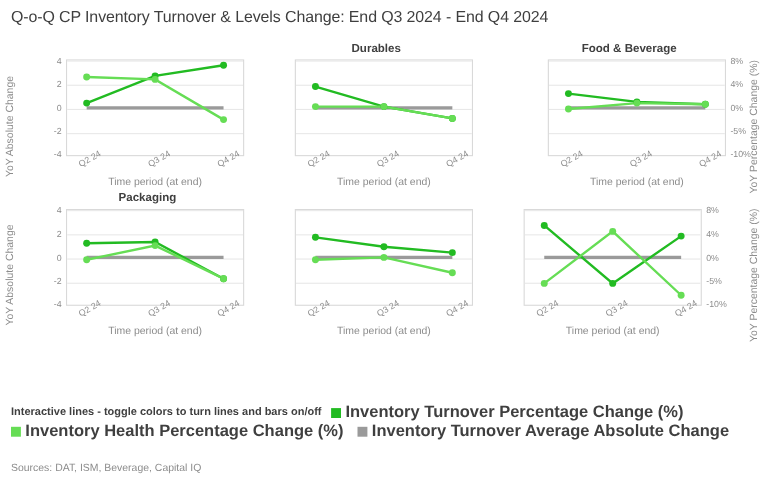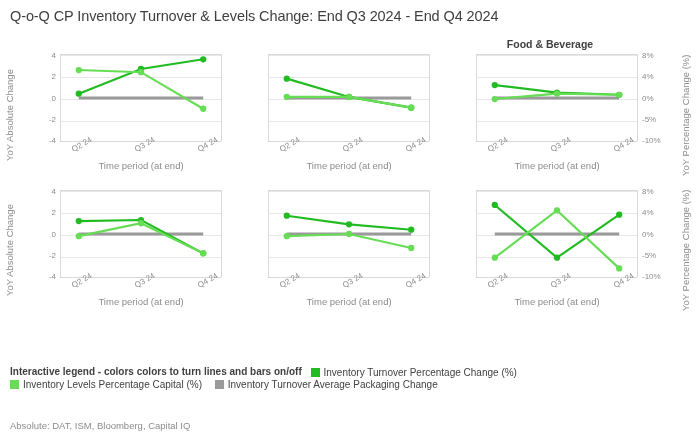--- a/index.html
+++ b/index.html
@@ -147,21 +147,22 @@
   .swatch {
     display: inline-block;
     width: 9px;
     height: 9px;
     margin-right: 4px;
     vertical-align: -1px;
   }
   .legend-label {
     display: inline-block;
     color: #3f3f3f;
-    font-size: 10px;
+    font-size: 15px;
+    font-weight: bold;
   }
   .sources {
     position: absolute;
     left: 10px;
     top: 420px;
     font-size: 9.5px;
     color: #8c8c8c;
   }
 </style>
 </head>
@@ -203,20 +204,21 @@
             <circle cx="144" cy="55" r="3.2" fill="#66dd55"></circle>
         </svg>
       </div>
       <div class="xtick" style="left:36px;top:108px;">Q2 24</div>
       <div class="xtick" style="left:99px;top:108px;">Q3 24</div>
       <div class="xtick" style="left:162px;top:108px;">Q4 24</div>
       <div class="xaxis-title">Time period (at end)</div>
     </div>
 
     <div class="panel" style="left:242px; top:0px;">
+      <div class="panel-title">Durables</div>
       <div class="plot">
         <div class="gridline" style="top:0px;"></div>
         <div class="gridline" style="top:22px;"></div>
         <div class="gridline" style="top:44px;"></div>
         <div class="gridline" style="top:66px;"></div>
 
         <svg class="series" viewBox="0 0 162 88" preserveAspectRatio="none">
           <line x1="18" y1="44" x2="144" y2="44" stroke="#9a9a9a" stroke-width="3"></line>
           <polyline points="18,24.2 81,42.9 144,53.9" fill="none" stroke="#22bb22" stroke-width="2.2"></polyline>
           <polyline points="18,42.9 81,42.9 144,53.9" fill="none" stroke="#66dd55" stroke-width="2.2"></polyline>
@@ -227,21 +229,21 @@
             <circle cx="81" cy="42.9" r="3.2" fill="#66dd55"></circle>
             <circle cx="144" cy="53.9" r="3.2" fill="#66dd55"></circle>
         </svg>
       </div>
       <div class="xtick" style="left:36px;top:108px;">Q2 24</div>
       <div class="xtick" style="left:99px;top:108px;">Q3 24</div>
       <div class="xtick" style="left:162px;top:108px;">Q4 24</div>
       <div class="xaxis-title">Time period (at end)</div>
     </div>
 
-    <div class="panel" style="left:450px; top:0px;">
+    <div class="panel" style="left:472px; top:0px;">
       <div class="panel-title">Food &amp; Beverage</div>
       <div class="ytick-right" style="left:192px;top:13px;">8%</div>
       <div class="ytick-right" style="left:192px;top:34px;">4%</div>
       <div class="ytick-right" style="left:192px;top:56px;">0%</div>
       <div class="ytick-right" style="left:192px;top:77px;">-5%</div>
       <div class="ytick-right" style="left:192px;top:98px;">-10%</div>
       <div class="plot">
         <div class="gridline" style="top:0px;"></div>
         <div class="gridline" style="top:22px;"></div>
         <div class="gridline" style="top:44px;"></div>
@@ -259,20 +261,21 @@
             <circle cx="144" cy="40.7" r="3.2" fill="#66dd55"></circle>
         </svg>
       </div>
       <div class="xtick" style="left:36px;top:108px;">Q2 24</div>
       <div class="xtick" style="left:99px;top:108px;">Q3 24</div>
       <div class="xtick" style="left:162px;top:108px;">Q4 24</div>
       <div class="xaxis-title">Time period (at end)</div>
     </div>
 
     <div class="panel" style="left:34px; top:136px;">
+      <div class="panel-title">Packaging</div>
       <div class="ytick" style="top:13px;">4</div>
       <div class="ytick" style="top:34px;">2</div>
       <div class="ytick" style="top:56px;">0</div>
       <div class="ytick" style="top:77px;">-2</div>
       <div class="ytick" style="top:98px;">-4</div>
       <div class="plot">
         <div class="gridline" style="top:0px;"></div>
         <div class="gridline" style="top:22px;"></div>
         <div class="gridline" style="top:44px;"></div>
         <div class="gridline" style="top:66px;"></div>
@@ -346,28 +349,28 @@
       </div>
       <div class="xtick" style="left:36px;top:108px;">Q2 24</div>
       <div class="xtick" style="left:99px;top:108px;">Q3 24</div>
       <div class="xtick" style="left:162px;top:108px;">Q4 24</div>
       <div class="xaxis-title">Time period (at end)</div>
     </div>
 
   </div>
 
   <div class="legend">
-    <span class="legend-title">Interactive legend - colors colors to turn lines and bars on/off</span>
+    <span class="legend-title">Interactive lines - toggle colors to turn lines and bars on/off</span>
     <span class="legend-item">
       <span class="swatch" style="background:#22bb22;"></span><span class="legend-label">Inventory Turnover Percentage Change (%)</span>
     </span>
     <br>
     <span class="legend-item">
-      <span class="swatch" style="background:#66dd55;"></span><span class="legend-label">Inventory Levels Percentage Capital (%)</span>
+      <span class="swatch" style="background:#66dd55;"></span><span class="legend-label">Inventory Health Percentage Change (%)</span>
     </span>
     <span class="legend-item">
-      <span class="swatch" style="background:#9a9a9a;"></span><span class="legend-label">Inventory Turnover Average Packaging Change</span>
+      <span class="swatch" style="background:#9a9a9a;"></span><span class="legend-label">Inventory Turnover Average Absolute Change</span>
     </span>
   </div>
 
-  <div class="sources">Absolute: DAT, ISM, Bloomberg, Capital IQ</div>
+  <div class="sources">Sources: DAT, ISM, Beverage, Capital IQ</div>
 
 </div>
 
 </body></html>

